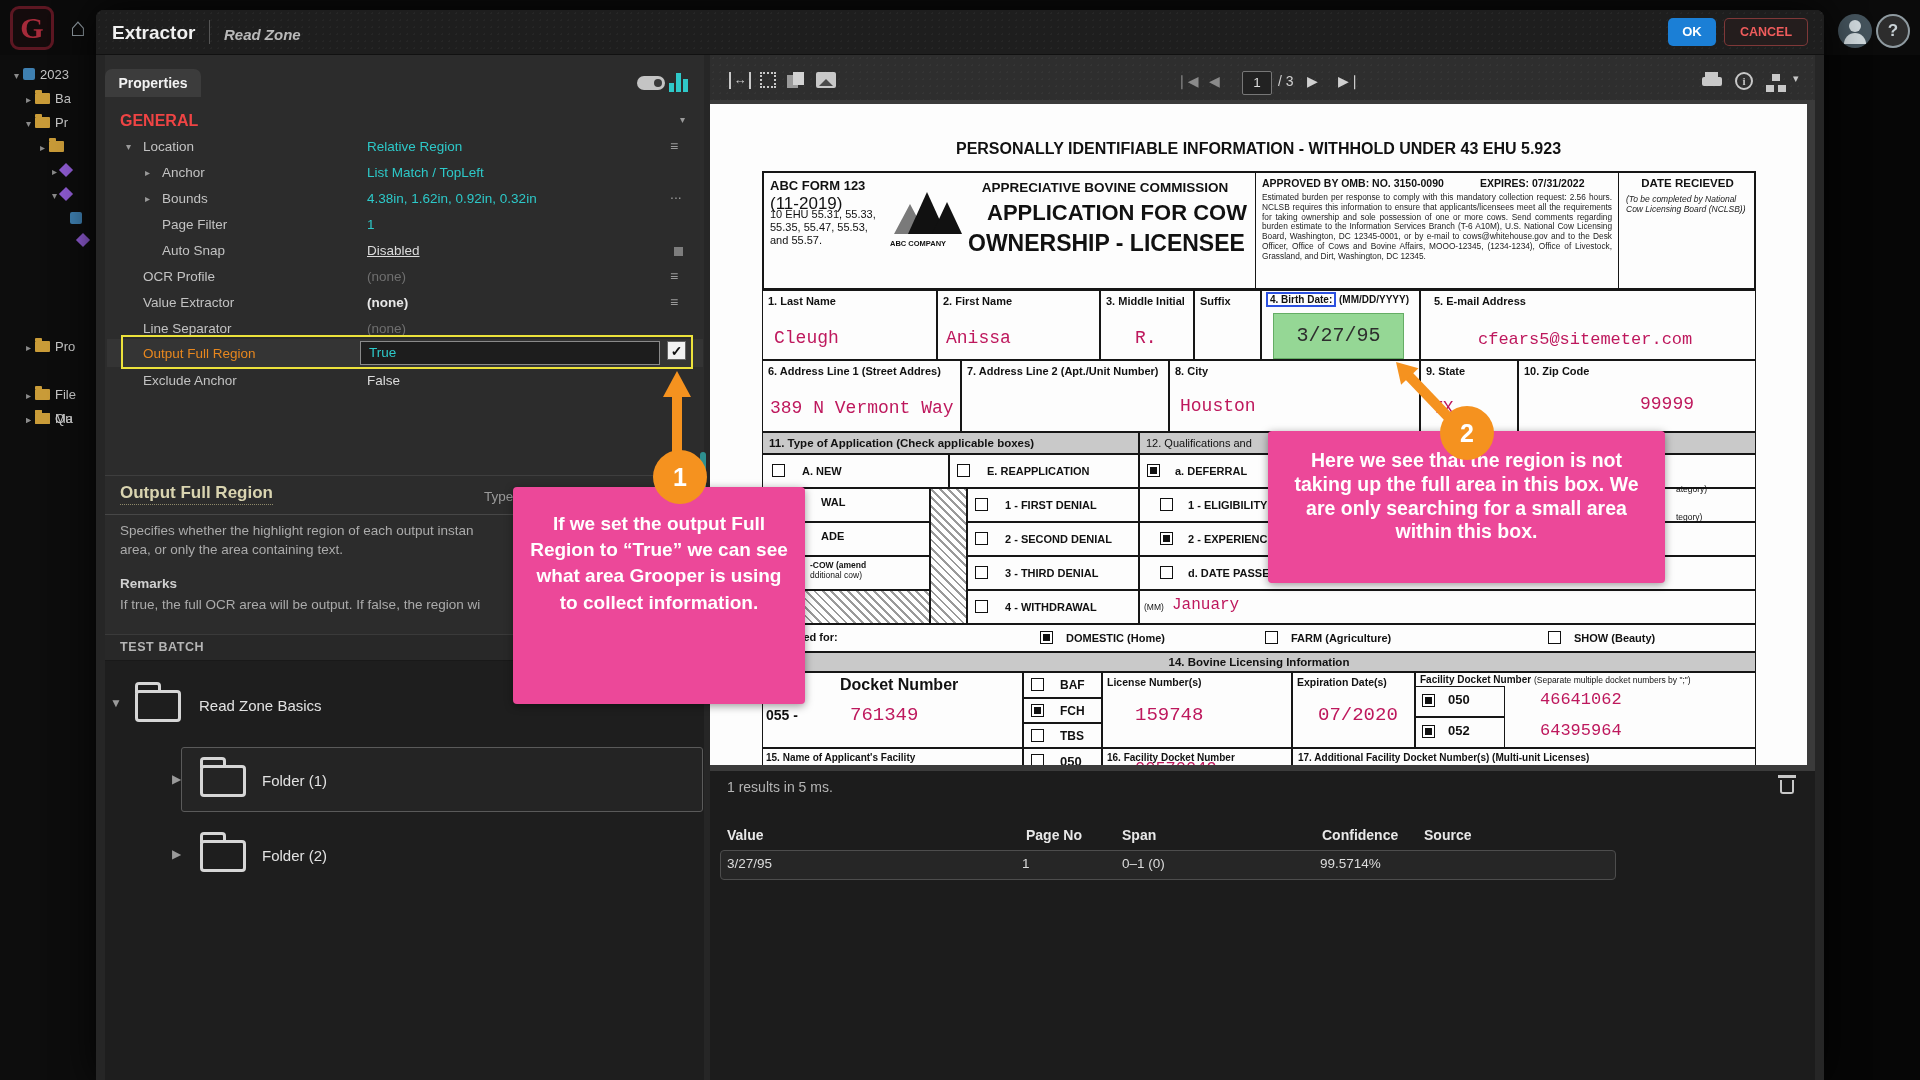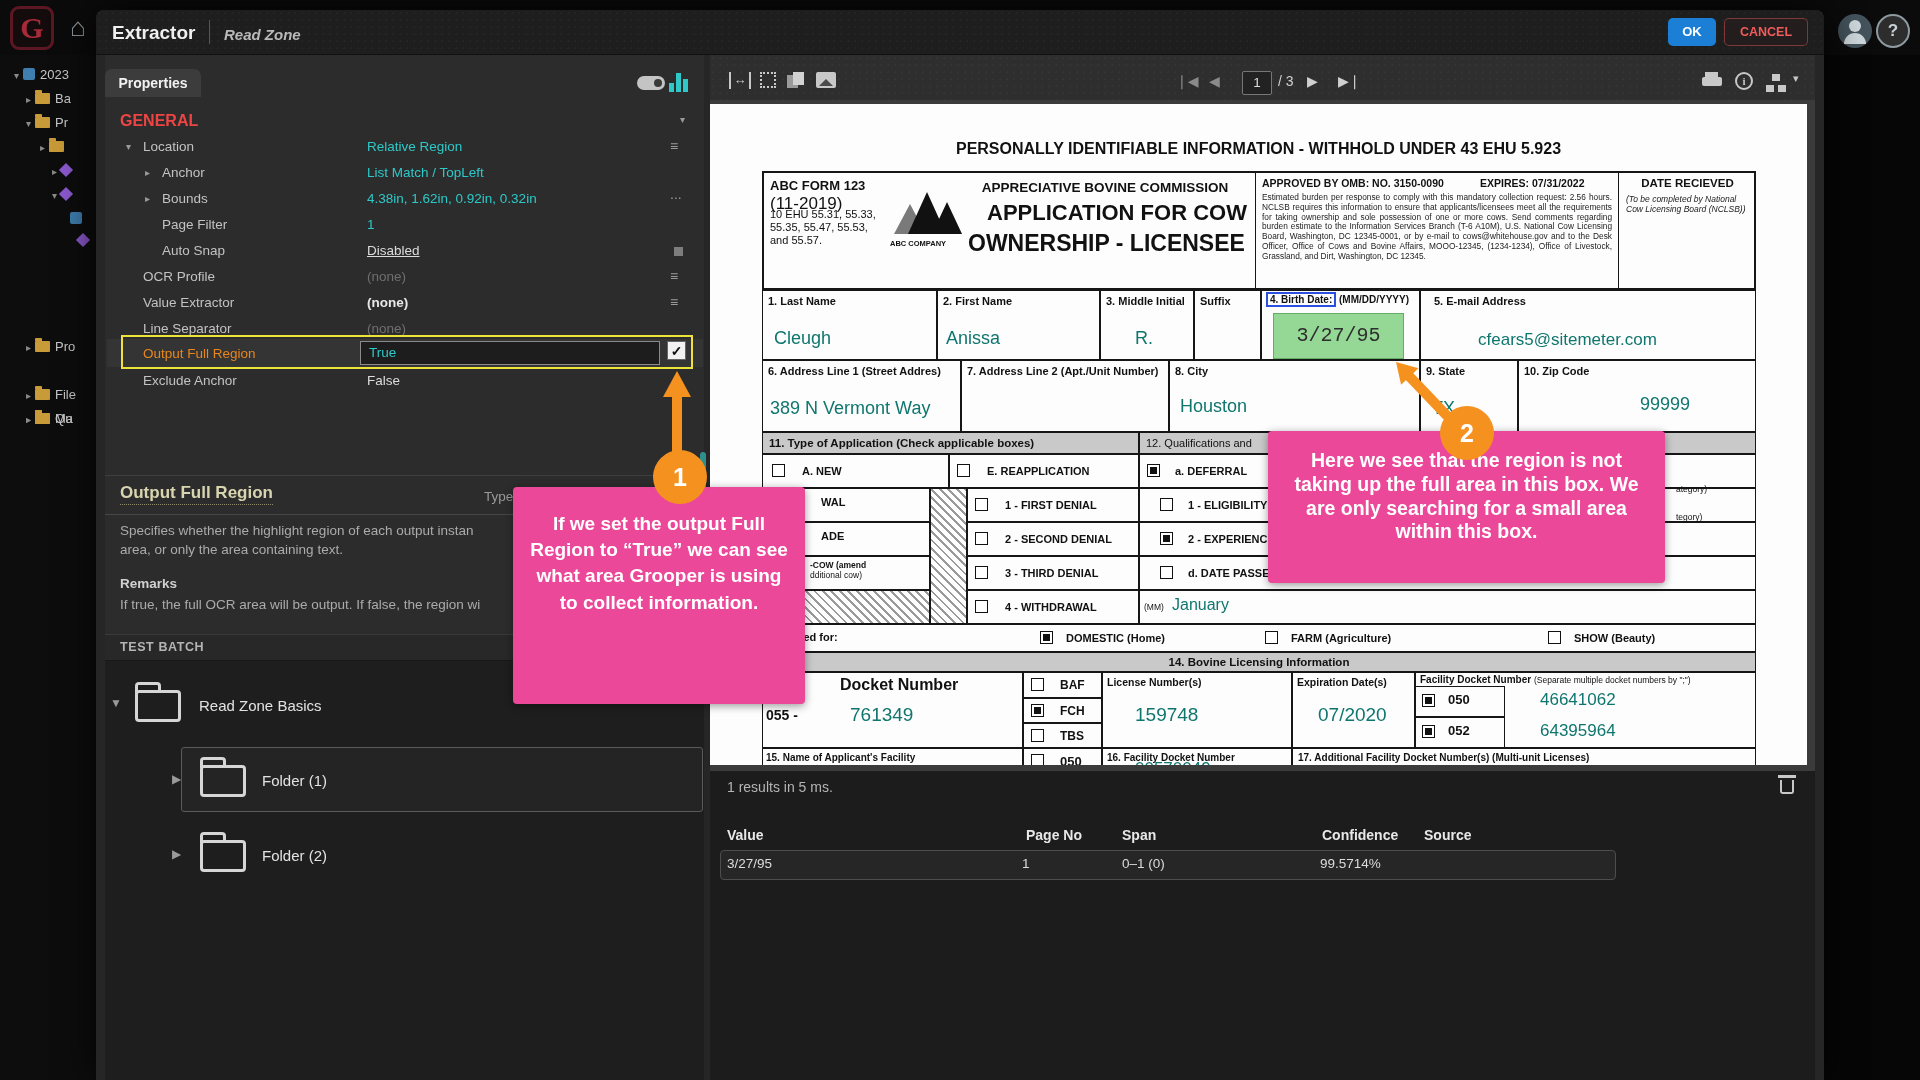--- a/index.html
+++ b/index.html
@@ -115,21 +115,21 @@
   .printer-icon::after { content:""; position:absolute; left:0; top:5px; width:20px; height:9px; background:#c8c8c8; border-radius:2px; }
   .info-icon { width:18px; height:18px; border:2px solid #c8c8c8; border-radius:50%; text-align:center;
                line-height:14px; font-size:11px; font-weight:bold; font-family:"Liberation Serif",serif; }
   .hier-icon { width:8px; height:7px; background:#c8c8c8; box-shadow:-6px 11px #c8c8c8, 6px 11px #c8c8c8; margin-top:-2px; }
 
   
   .page { position:absolute; left:710px; top:104px; width:1097px; height:661px; background:#fdfdfd; overflow:hidden; }
   .fc { position:absolute; border:1px solid #161616; }
   .flab { position:absolute; font-size:11px; font-weight:bold; color:#111; white-space:nowrap; }
   .flab-sm { position:absolute; font-size:8.5px; font-weight:bold; color:#111; white-space:nowrap; }
-  .fval { position:absolute; font-family:Liberation Sans, sans-serif; font-size:18px; color:#0f766e; white-space:nowrap; }
+  .fval { position:absolute; font-family:Liberation Mono, monospace; font-size:18px; color:#be185d; white-space:nowrap; }
   .gray-bar { position:absolute; background:#c9c9c9; border:1px solid #161616; font-size:11.5px; font-weight:bold; color:#111; }
   .fcb { position:absolute; width:13px; height:13px; border:1.6px solid #111; background:#fff; }
   .fcb.on::after { content:""; display:block; width:7px; height:7px; background:#111; margin:1.5px auto; }
   .hatch { position:absolute; background:repeating-linear-gradient(45deg,#ffffff 0 4px,#9a9a9a 4px 6px); border:1px solid #161616; }
   .green-zone { position:absolute; left:563px; top:209px; width:131px; height:46px; background:#95d795;
                 border:1px solid #65ad65; text-align:center; font-family:"Liberation Mono",monospace;
                 font-size:20px; color:#2e2e2e; line-height:44px; }
   .anchor-sp { border:2px solid #2b50e0; padding:0 2px; }
   .teal-handle { position:absolute; left:700px; top:452px; width:6px; height:52px; background:#2e8f8f; border-radius:3px; }
 

